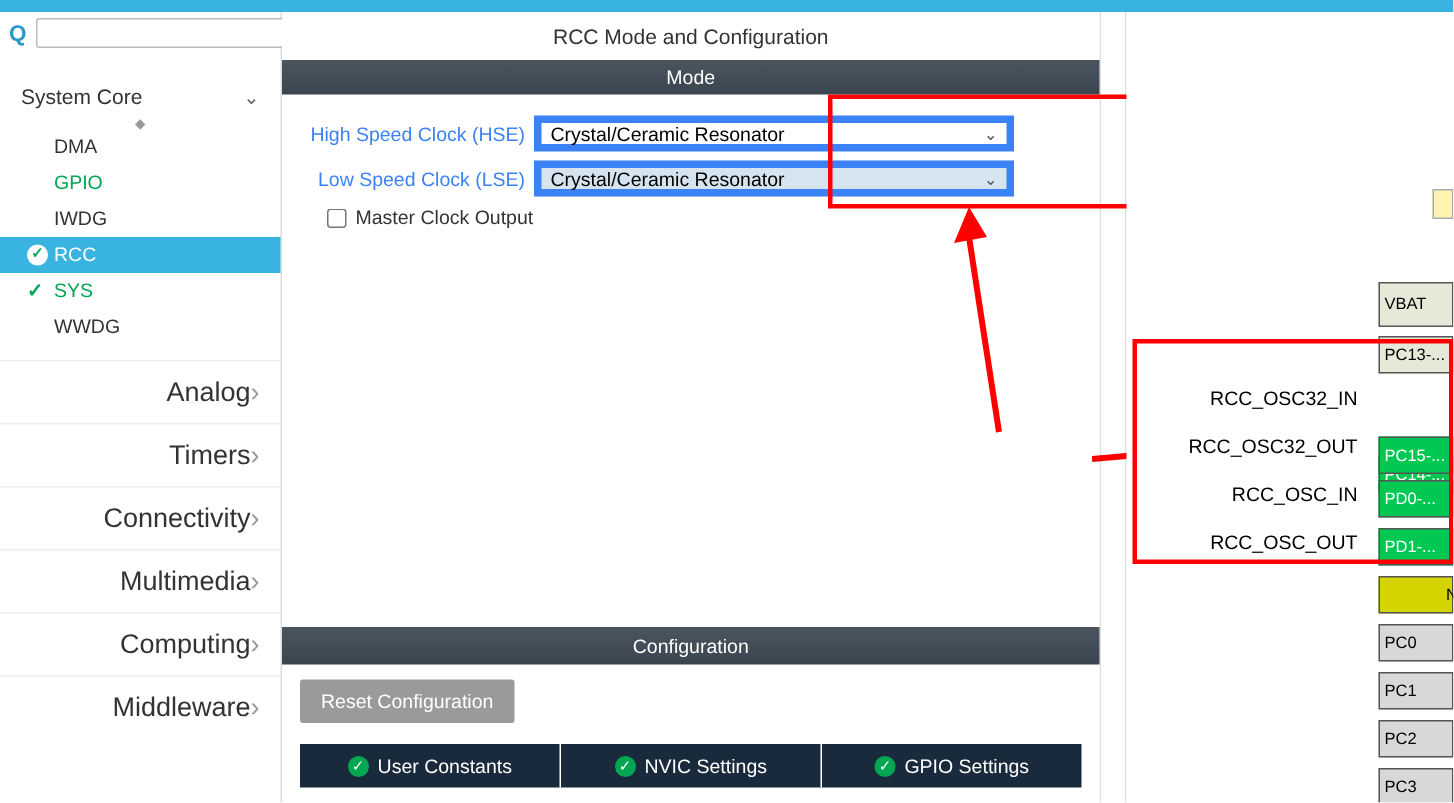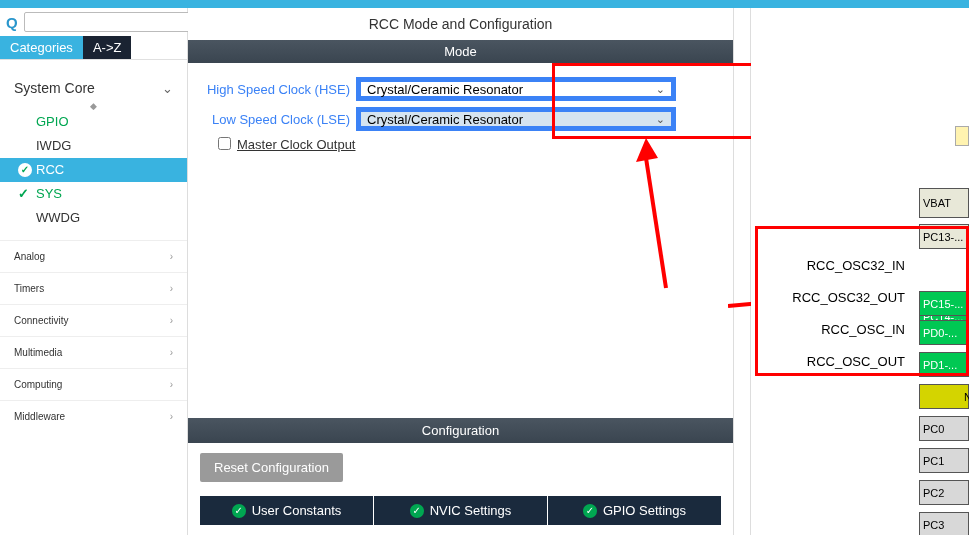--- a/index.html
+++ b/index.html
@@ -26,36 +26,36 @@
 .cat-header { display: flex; align-items: center; justify-content: space-between; padding: 20px 14px 6px 14px; font-size: 14px; color: #333; cursor: pointer; }
 .cat-header .chev { font-size: 13px; color: #666; }
 .up-caret { text-align: center; color: #999; font-size: 9px; line-height: 8px; }
 
 .sc-list { padding: 0 0 10px 0; }
 .sc-item { display: flex; align-items: center; padding: 2px 0 2px 36px; font-size: 13px; color: #333; cursor: pointer; position: relative; line-height: 20px; }
 .sc-item.green { color: #00a651; }
 .sc-item.selected { background: #39b3e0; color: #fff; padding-left: 36px; }
 .sc-item .check { position: absolute; left: 18px; color: #00a651; font-weight: bold; }
 .sc-item.selected .check { background: #fff; color: #00a651; border-radius: 50%; width: 14px; height: 14px; display: inline-flex; align-items: center; justify-content: center; font-size: 10px; }
-.side-row { display: flex; align-items: center; justify-content: space-between; padding: 10px 14px; font-size: 10px; color: #333; cursor: pointer; border-top: 1px solid #eee; }
+.side-row { display: flex; align-items: center; justify-content: flex-end; padding: 10px 14px; font-size: 18px; color: #333; cursor: pointer; border-top: 1px solid #eee; }
 .side-row .chev { color: #999; }
 
 
 .center { flex: 1; display: flex; flex-direction: column; background: #fff; position: relative; }
 .title-main { text-align: center; font-size: 14px; color: #333; padding: 8px 0; }
 .mode-header { background: #3a3a4a; background: #2f3b48; color: #fff; text-align: center; font-size: 13px; padding: 4px 0; }
 .mode-header { background: linear-gradient(#4a5560,#3a4550); }
 
 .mode-body { padding: 14px 18px 8px 18px; position: relative; }
 .mode-row { display: flex; align-items: center; margin-bottom: 6px; }
 .mode-label { width: 150px; text-align: right; padding-right: 6px; font-size: 13px; color: #3b82f6; }
 .mode-select { flex: 1; max-width: 320px; height: 24px; border: 5px solid #3b82f6; font-size: 13px; padding: 0 6px; background: #fff; position: relative; display: flex; align-items: center; justify-content: space-between; cursor: pointer; }
 .mode-select.sel2 { background: #d6e4f0; }
 .mode-select .sel-chev { font-size: 11px; color: #555; }
-.chk-row { display: flex; align-items: flex-start; padding-left: 12px; margin-top: 6px; font-size: 13px; color: #333; text-decoration: underline; }
+.chk-row { display: flex; align-items: flex-end; padding-left: 12px; margin-top: 6px; font-size: 13px; color: #333; }
 .chk-row input { margin-right: 6px; }
 
 .red-box-mode { position: absolute; border: 3px solid #ff0000; left: 364px; top: 55px; width: 340px; height: 76px; pointer-events: none; }
 
 .arrow1 { position: absolute; left: 448px; top: 130px; width: 40px; height: 160px; pointer-events: none; }
 .arrow2 { position: absolute; left: 540px; top: 268px; width: 190px; height: 40px; pointer-events: none; }
 
 .spacer { flex: 1; }
 
 .config-header { background: linear-gradient(#4a5560,#3a4550); color: #fff; text-align: center; font-size: 13px; padding: 5px 0; }
@@ -86,31 +86,28 @@
 
   <div class="sidebar">
     <div class="search-row">
       <span class="search-icon-q">Q</span>
       <div class="search-wrap">
         <input class="search-input" type="text" style="">
         <span class="search-chev">⌄</span>
       </div>
       <span class="gear-btn">⚙</span>
     </div>
-    <div class="tabs-row">
-      <div class="tab active-blue">Categories</div>
-      <div class="tab active-dark">A-&gt;Z</div>
-    </div>
 
     <div class="cat-header">
       <span>System Core</span>
       <span class="chev">⌄</span>
     </div>
     <div class="up-caret">◆</div>
     <div class="sc-list">
+      <div class="sc-item">DMA</div>
       <div class="sc-item green">GPIO</div>
       <div class="sc-item">IWDG</div>
       <div class="sc-item selected">
         <span class="check">✓</span>
         <span>RCC</span>
       </div>
       <div class="sc-item green">
         <span class="check" style="left:18px;color:#00a651">✓</span>
         <span>SYS</span>
       </div>

